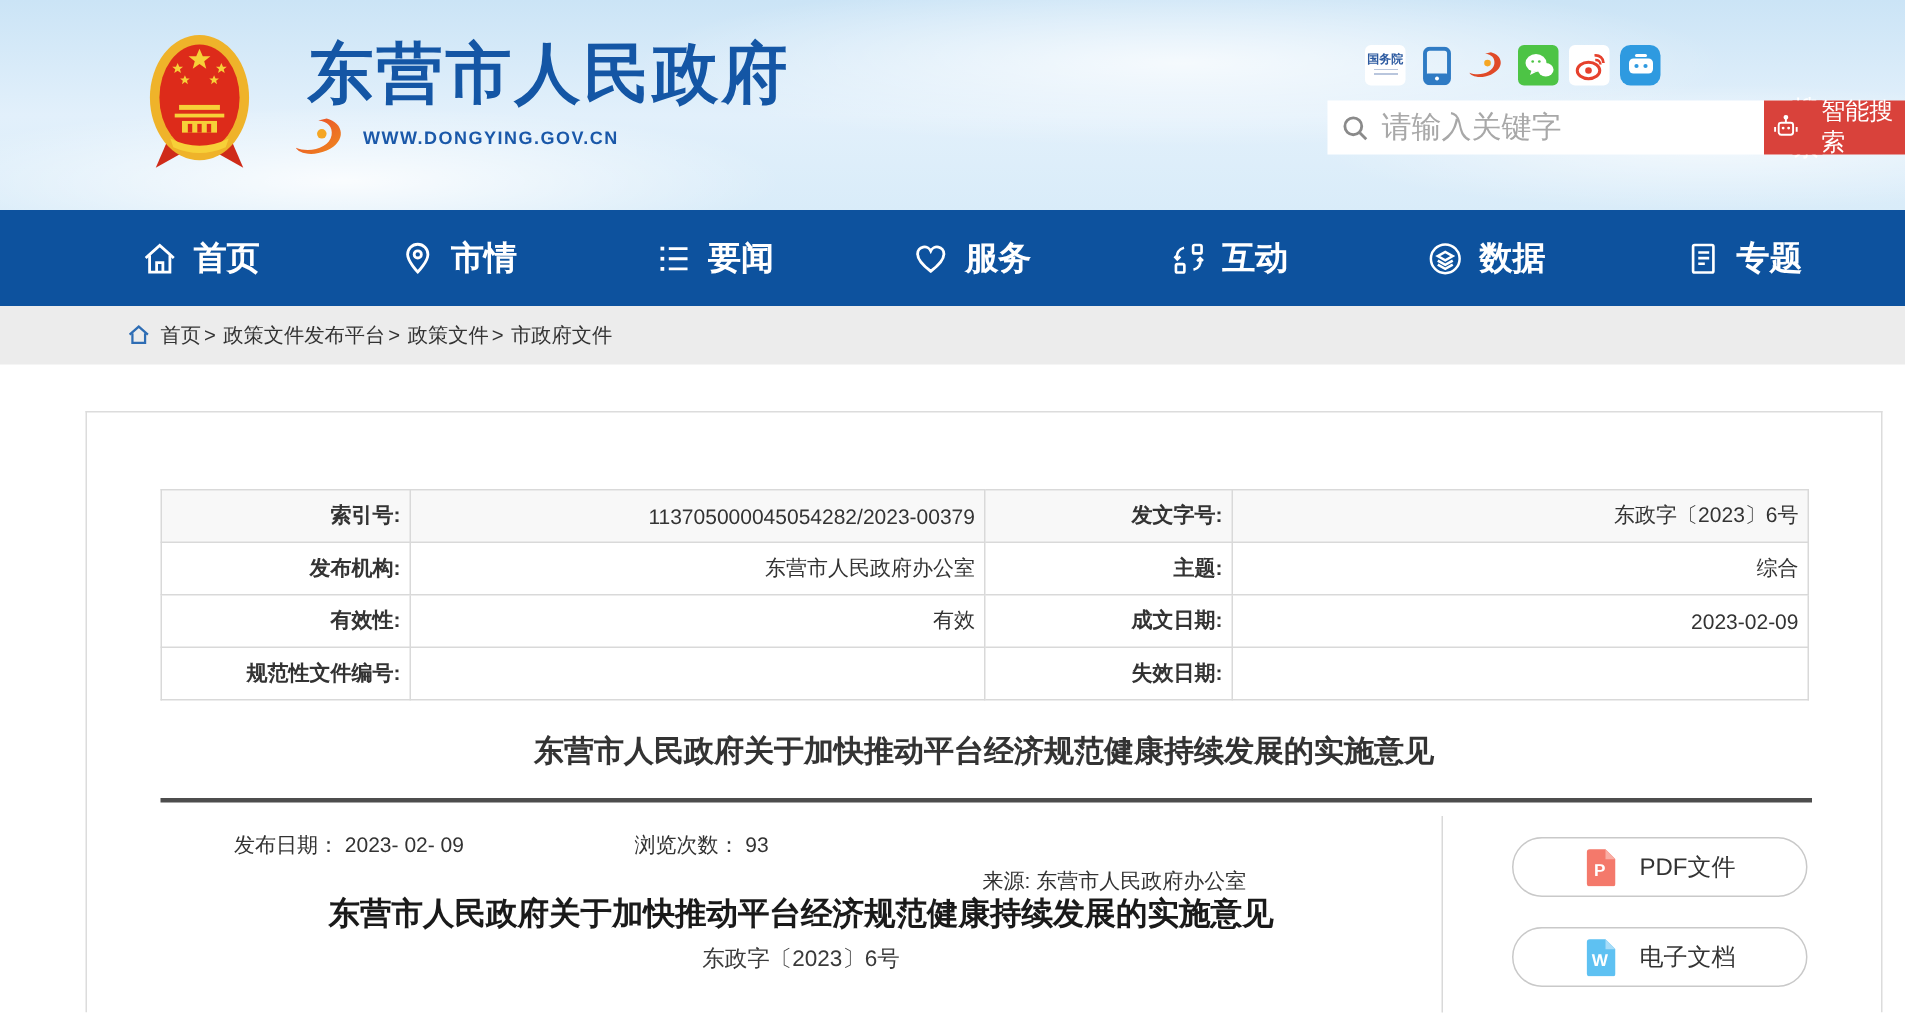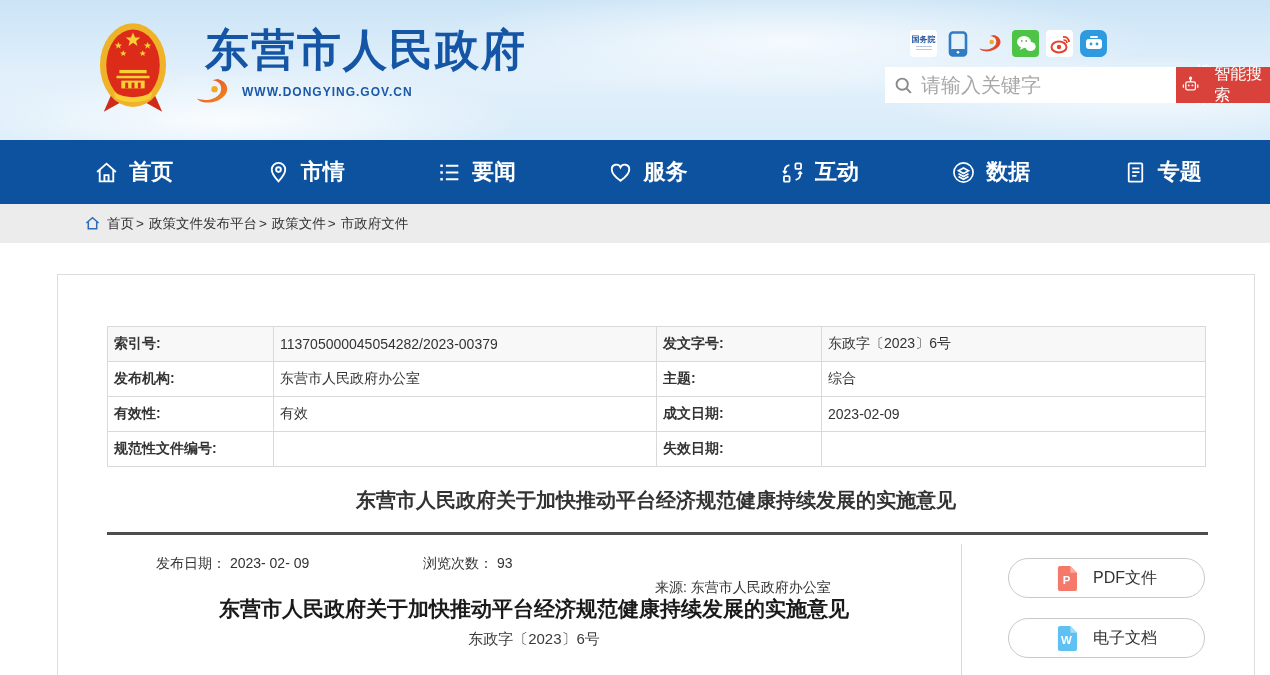--- a/index.html
+++ b/index.html
@@ -66,21 +66,21 @@
   .breadcrumb svg { margin-right:2px; }
   
   .card {
     position:absolute; left:57px; top:274px; width:1198px; height:401px;
     background:#fff; border:1px solid #dcdcdc; border-bottom:none;
   }
   .doc-table {
     position:absolute; left:49px; top:51px; width:1098px; border-collapse:collapse;
     font-size:14px; color:#333; table-layout:fixed;
   }
-  .doc-table td { border:1px solid #d9d9d9; height:35px; text-align:left; padding:0 6px; }
+  .doc-table td { border:1px solid #d9d9d9; height:35px; text-align:right; padding:0 6px; }
   .doc-table tr:first-child td { background:#f8f8f8; }
   .doc-table td.lbl { font-weight:bold; }
   .col-l1 { width:166px; } .col-v1 { width:383px; } .col-l2 { width:165px; } .col-v2 { width:384px; }
   .list-title {
     position:absolute; left:49px; top:212px; width:1098px; text-align:center;
     font-size:20px; font-weight:bold; color:#333;
   }
   .dark-line { position:absolute; left:49px; top:257px; width:1101px; height:3px; background:#4d4d4d; }
   .meta-row { position:absolute; left:0; top:280px; width:903px; height:20px; font-size:14px; color:#333; }
   .meta-item { position:absolute; white-space:nowrap; }

